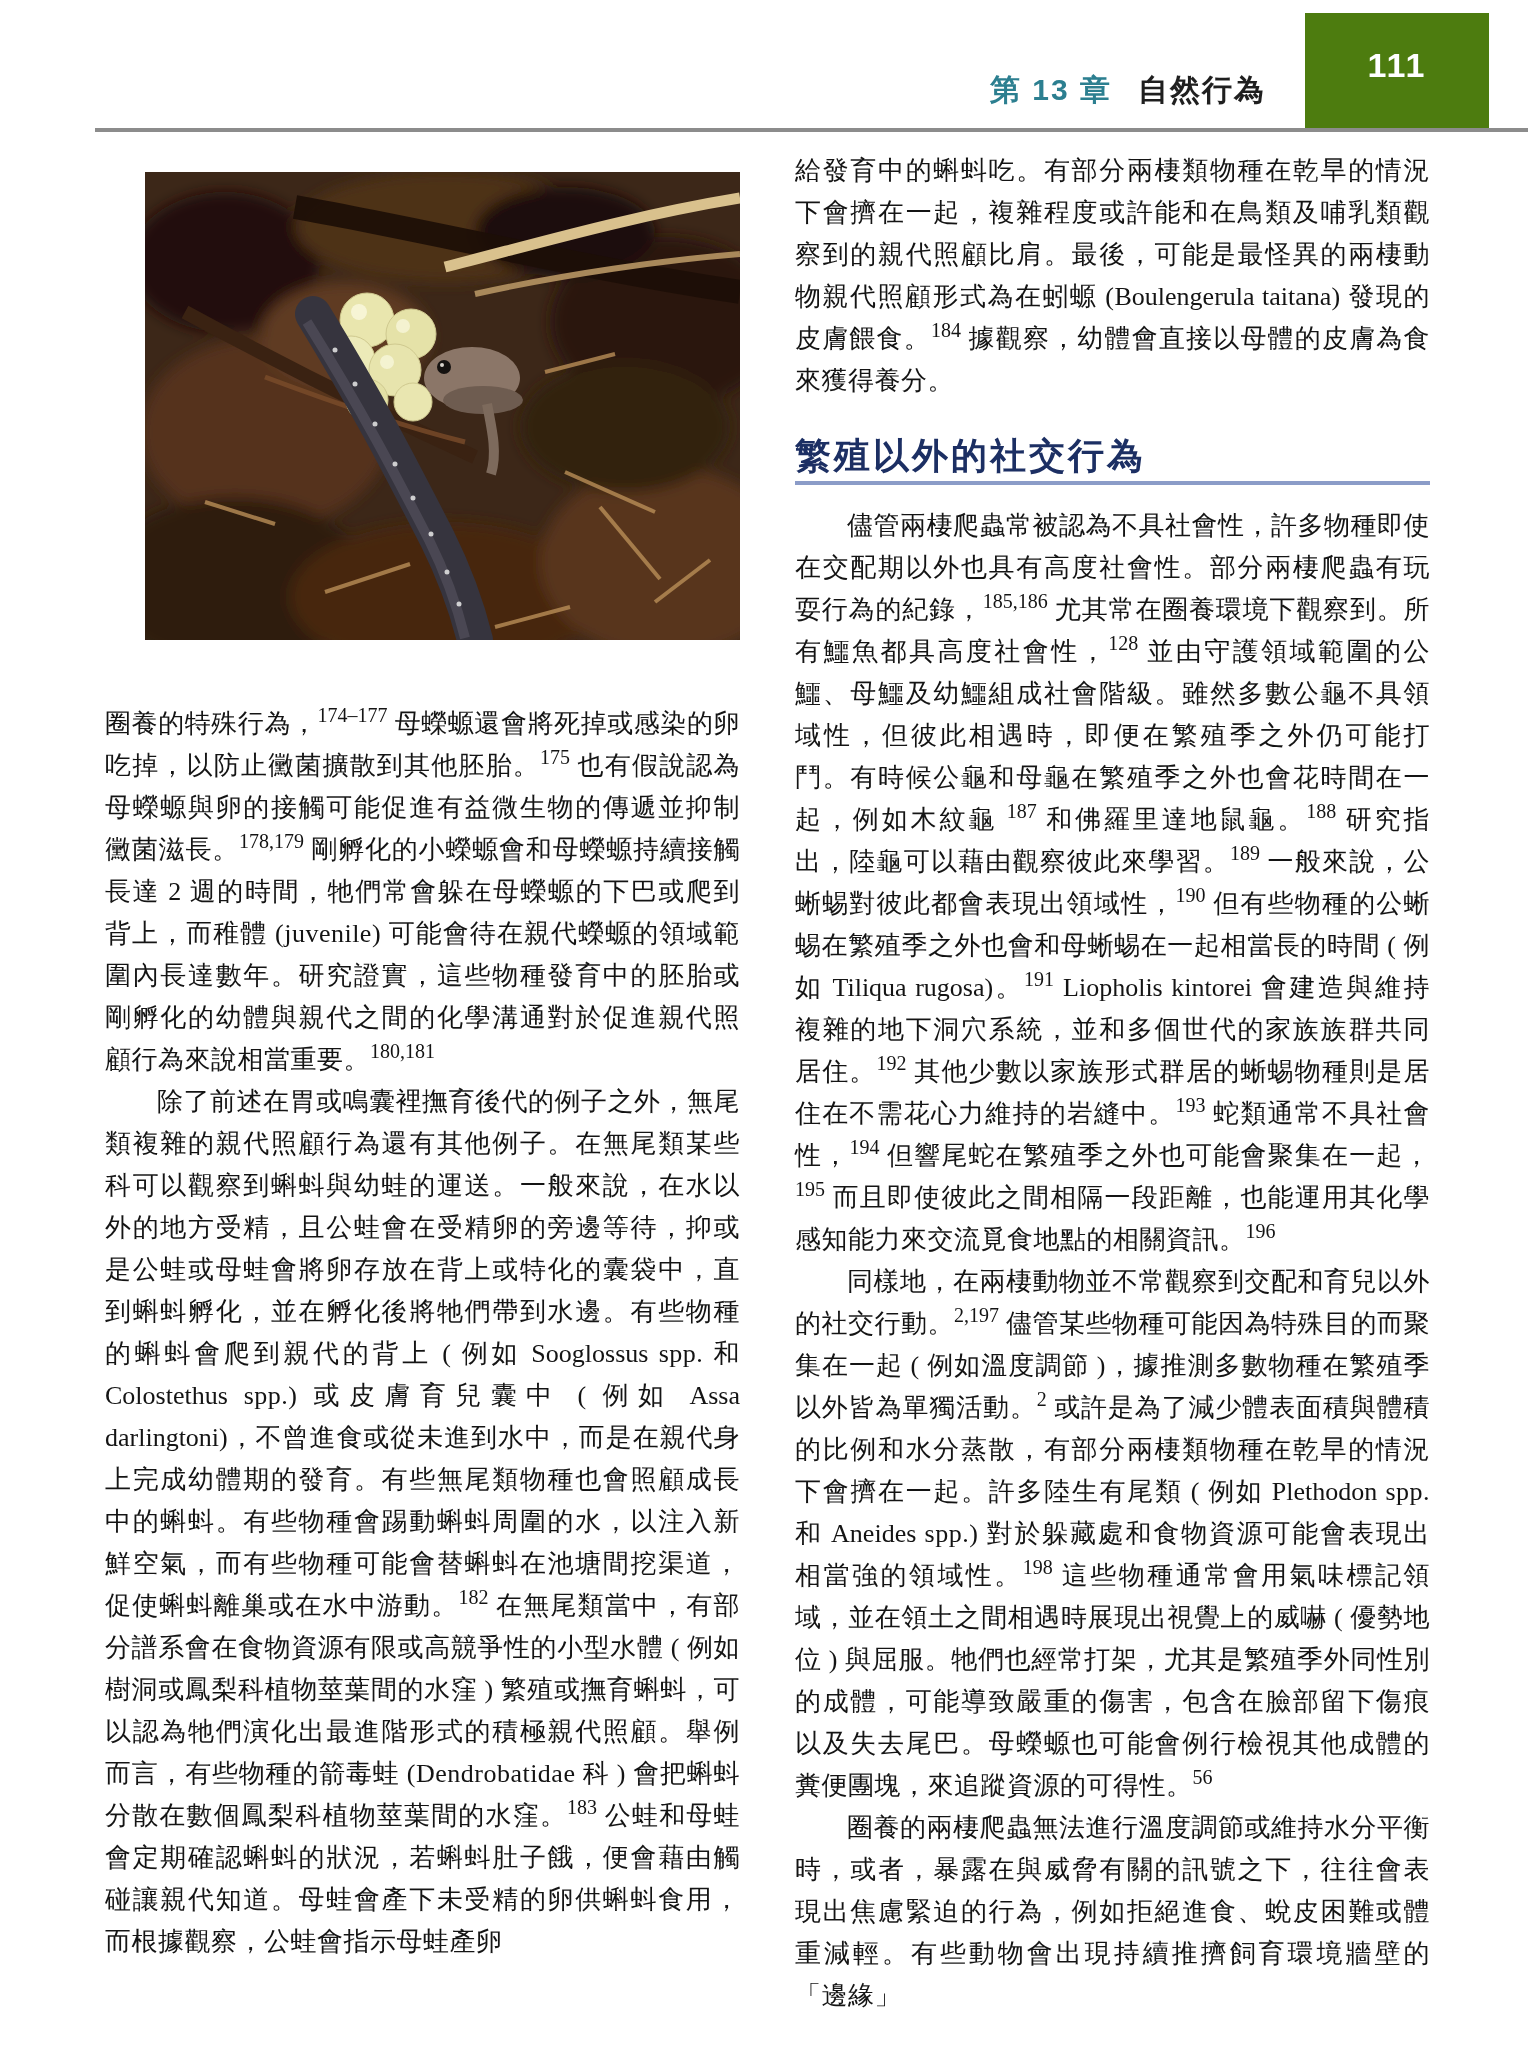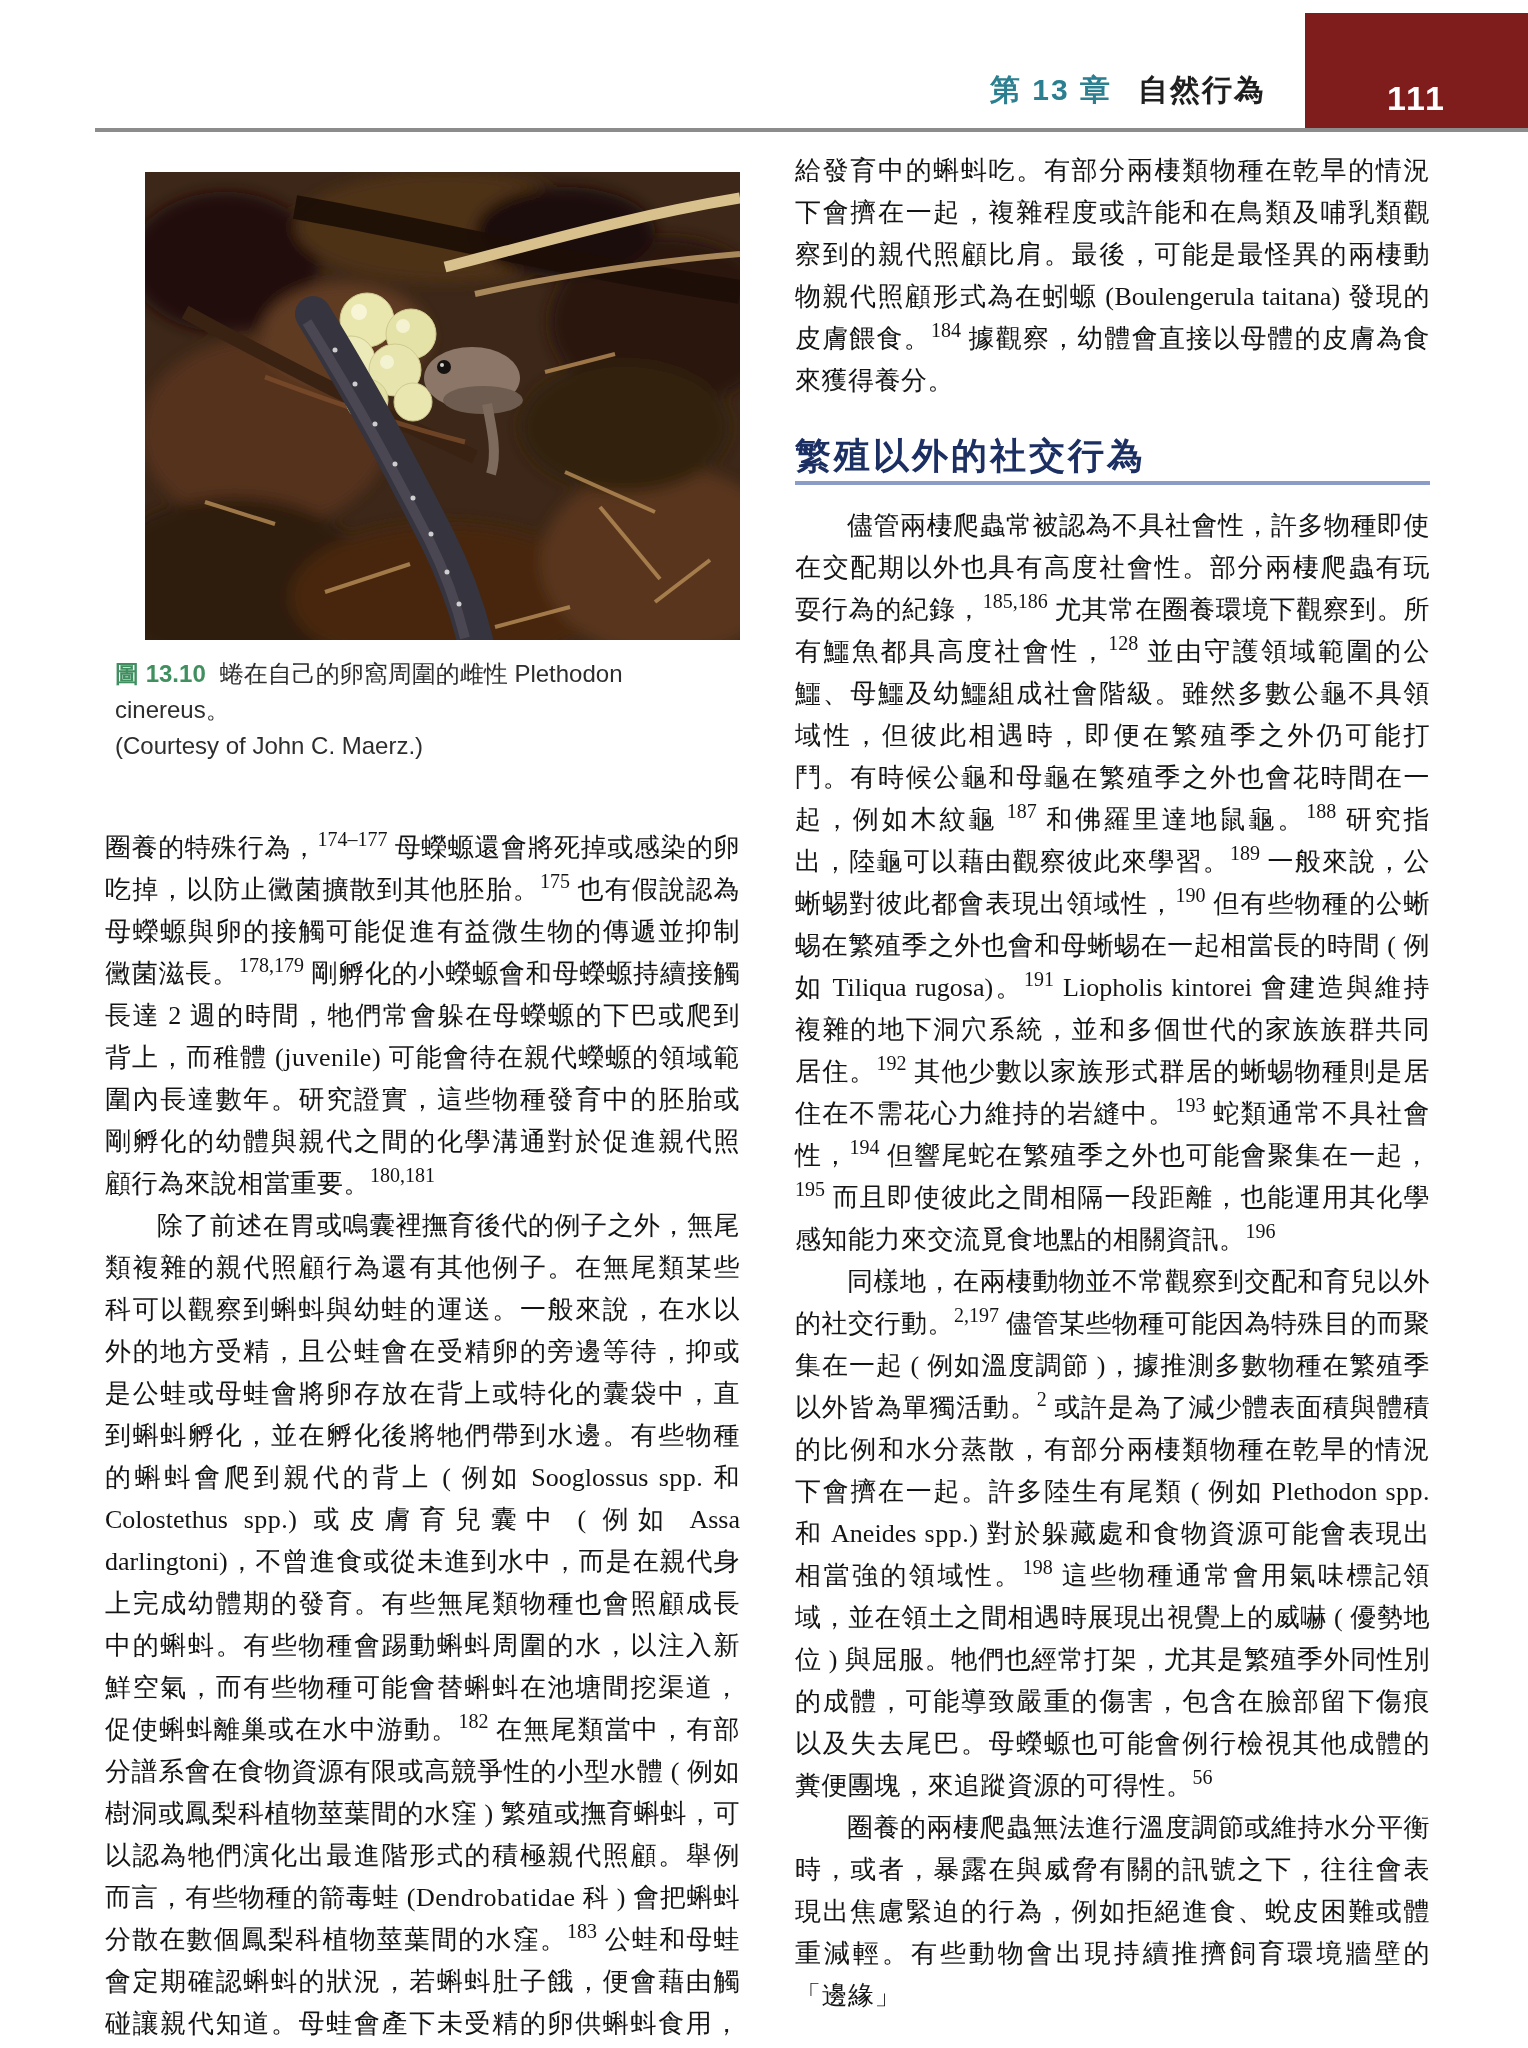--- a/index.html
+++ b/index.html
@@ -5,22 +5,22 @@
   html,body{margin:0;padding:0;background:#ffffff;}
   #page{position:relative;width:1528px;height:2048px;background:#ffffff;overflow:hidden;
         font-family:"Liberation Serif","DejaVu Serif",serif;color:#141414;}
 
   
   .running-head{position:absolute;top:70px;right:262px;font-family:"Liberation Sans","DejaVu Sans",sans-serif;
         font-size:30px;font-weight:bold;letter-spacing:2px;white-space:nowrap;}
   .running-head .chapter{color:#2c7f90;margin-right:26px;}
   .running-head .title{color:#1f1f1f;}
   .head-rule{position:absolute;top:128px;left:95px;right:0;height:4px;background:#8c8c8c;}
-  .pagenum-box{position:absolute;top:13px;left:1305px;width:223px;height:115px;background:#7f1d1d;
-        display:flex;align-items:flex-end;justify-content:center;}
+  .pagenum-box{position:absolute;top:13px;left:1305px;width:184px;height:115px;background:#4d7c0f;
+        display:flex;align-items:center;justify-content:center;}
   .pagenum-box .num{color:#ffffff;font-family:"Liberation Sans","DejaVu Sans",sans-serif;
         font-size:34px;font-weight:bold;padding-bottom:10px;letter-spacing:2px;}
 
   
   .col{position:absolute;width:635px;}
   #col-left{left:105px;top:140px;}
   #col-right{left:795px;top:150px;}
 
   
   .figure-photo{margin:32px 0 0 40px;width:595px;height:468px;display:block;}
@@ -117,24 +117,20 @@
           <circle cx="230" cy="252" r="2.5"></circle>
             <circle cx="250" cy="292" r="2.5"></circle>
           <circle cx="268" cy="326" r="2.5"></circle>
             <circle cx="286" cy="362" r="2.5"></circle>
           <circle cx="302" cy="400" r="2.5"></circle>
             <circle cx="314" cy="432" r="2.5"></circle>
         </g>
       </g>
     </svg>
 
-    <p class="figure-caption">
-      <span class="fig-label">圖 13.10</span><span><span>蜷在自己的卵窩周圍的雌性 </span><span class="it">Plethodon cinereus</span><span>。</span></span>
-      <span class="fig-credit">(Courtesy of John C. Maerz.)</span>
-    </p>
 
     <div class="flow">
         <p class="body-para"><span>圈養的特殊行為，</span><sup>174–177</sup><span> 母蠑螈還會將死掉或感染的卵吃掉，以防止黴菌擴散到其他胚胎。</span><sup>175</sup><span> 也有假說認為母蠑螈與卵的接觸可能促進有益微生物的傳遞並抑制黴菌滋長。</span><sup>178,179</sup><span> 剛孵化的小蠑螈會和母蠑螈持續接觸長達 2 週的時間，牠們常會躲在母蠑螈的下巴或爬到背上，而稚體 (juvenile) 可能會待在親代蠑螈的領域範圍內長達數年。研究證實，這些物種發育中的胚胎或剛孵化的幼體與親代之間的化學溝通對於促進親代照顧行為來說相當重要。</span><sup>180,181</sup></p>
         <p class="body-para indent"><span>除了前述在胃或鳴囊裡撫育後代的例子之外，無尾類複雜的親代照顧行為還有其他例子。在無尾類某些科可以觀察到蝌蚪與幼蛙的運送。一般來說，在水以外的地方受精，且公蛙會在受精卵的旁邊等待，抑或是公蛙或母蛙會將卵存放在背上或特化的囊袋中，直到蝌蚪孵化，並在孵化後將牠們帶到水邊。有些物種的蝌蚪會爬到親代的背上 ( 例如 </span><span class="it">Sooglossus</span><span> spp. 和 </span><span class="it">Colostethus</span><span> spp.) 或皮膚育兒囊中 ( 例如 </span><span class="it">Assa darlingtoni</span><span>)，不曾進食或從未進到水中，而是在親代身上完成幼體期的發育。有些無尾類物種也會照顧成長中的蝌蚪。有些物種會踢動蝌蚪周圍的水，以注入新鮮空氣，而有些物種可能會替蝌蚪在池塘間挖渠道，促使蝌蚪離巢或在水中游動。</span><sup>182</sup><span> 在無尾類當中，有部分譜系會在食物資源有限或高競爭性的小型水體 ( 例如樹洞或鳳梨科植物莖葉間的水窪 ) 繁殖或撫育蝌蚪，可以認為牠們演化出最進階形式的積極親代照顧。舉例而言，有些物種的箭毒蛙 (Dendrobatidae 科 ) 會把蝌蚪分散在數個鳳梨科植物莖葉間的水窪。</span><sup>183</sup><span> 公蛙和母蛙會定期確認蝌蚪的狀況，若蝌蚪肚子餓，便會藉由觸碰讓親代知道。母蛙會產下未受精的卵供蝌蚪食用，而根據觀察，公蛙會指示母蛙產卵</span></p>
       </div>
   </div>
 
   <div class="col" id="col-right">
     <div>
         <p class="body-para"><span>給發育中的蝌蚪吃。有部分兩棲類物種在乾旱的情況下會擠在一起，複雜程度或許能和在鳥類及哺乳類觀察到的親代照顧比肩。最後，可能是最怪異的兩棲動物親代照顧形式為在蚓螈 (</span><span class="it">Boulengerula taitana</span><span>) 發現的皮膚餵食。</span><sup>184</sup><span> 據觀察，幼體會直接以母體的皮膚為食來獲得養分。</span></p>

